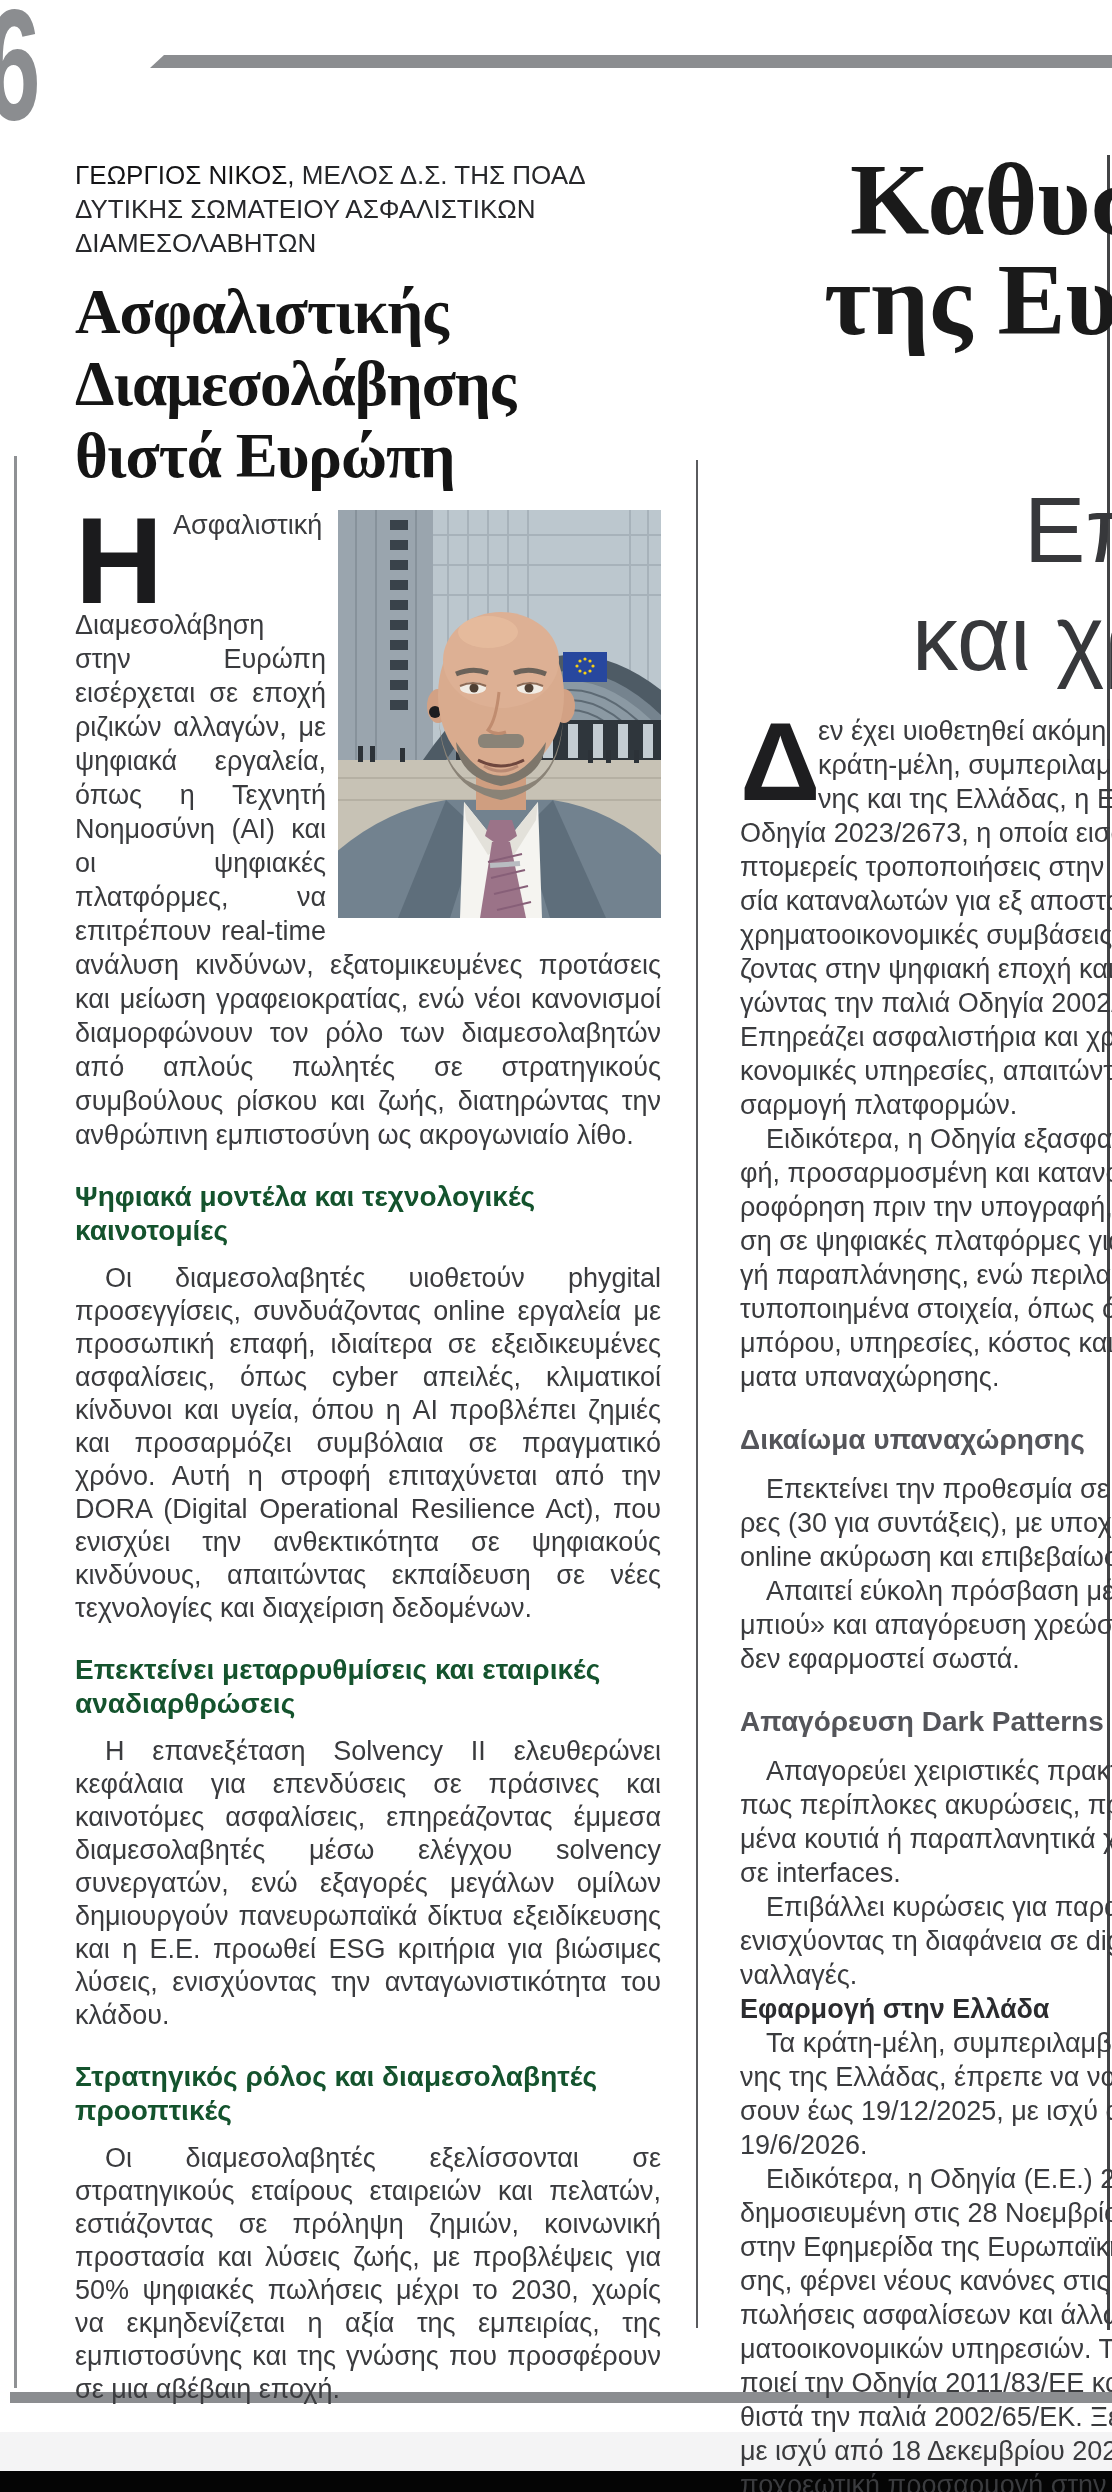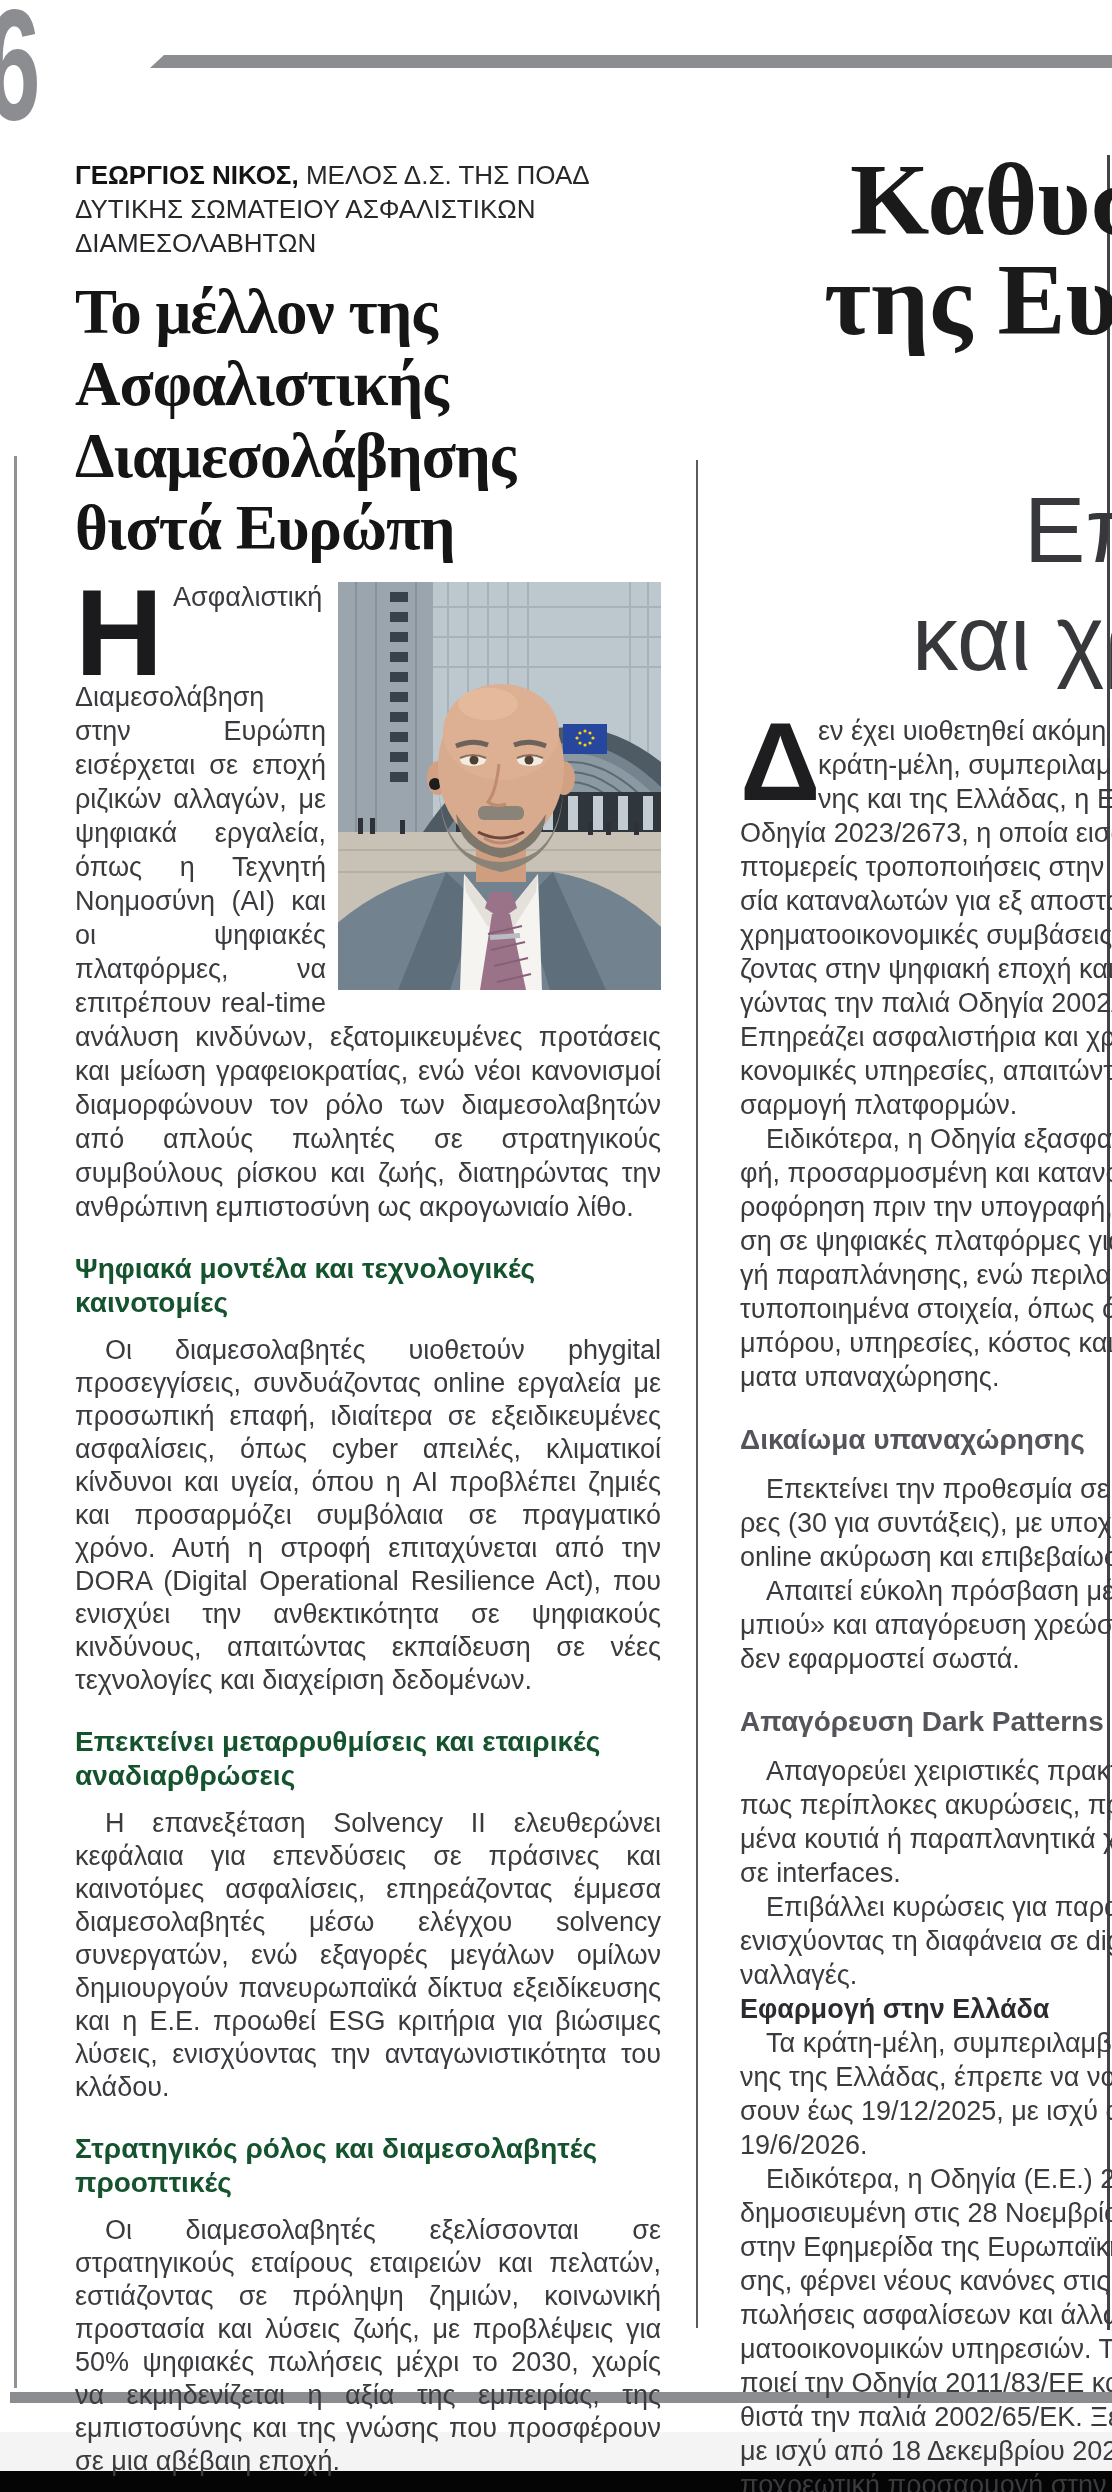--- a/index.html
+++ b/index.html
@@ -14,21 +14,21 @@
   .left-border{position:absolute;left:14px;top:456px;width:3px;height:1932px;background:#8f9194;}
   .col-divider{position:absolute;left:696px;top:460px;width:2px;height:1868px;background:#5a5b5e;}
   .right-edge{position:absolute;left:1107px;top:155px;width:3px;height:2175px;background:#434446;}
   .bottom-rule{position:absolute;left:10px;top:2392px;right:0;height:11px;background:#8b8d90;}
   .footer-band{position:absolute;left:0;top:2432px;width:1112px;height:40px;background:#f4f4f5;}
   .footer-black{position:absolute;left:0;top:2471px;width:1112px;height:21px;background:#050505;}
 
   
   .left-col{position:absolute;left:75px;top:158px;width:586px;}
   .byline{font-size:26px;line-height:34px;color:#27282b;}
-  .byline .bname{font-weight:bold;color:#141416;}
+  .byline .bname{font-weight:normal;color:#141416;}
   .headline{margin-top:16px;font-family:"Liberation Serif","DejaVu Serif",serif;font-weight:bold;
     font-size:63px;line-height:72px;color:#151515;letter-spacing:-1px;}
   .lead{margin-top:16px;font-size:27px;line-height:34px;text-align:justify;color:#3a3b3e;}
   .lead .photo{float:right;width:323px;height:408px;margin:2px 0 12px 12px;}
   .dropcap-l{float:left;font-size:122px;line-height:94px;font-weight:bold;color:#1b1b1d;
     margin:6px 10px 0 0;}
   .section h3{font-size:28px;line-height:34px;font-weight:bold;color:#14532d;margin:28px 0 14px;}
   .section p,.profile p{font-size:27px;line-height:33px;text-align:justify;text-indent:30px;
     margin:0;color:#3a3b3e;}
 
@@ -69,21 +69,20 @@
 
   <div class="left-col">
 
     <div class="byline">
       <div><span class="bname">ΓΕΩΡΓΙΟΣ ΝΙΚΟΣ,</span><span> ΜΕΛΟΣ Δ.Σ. ΤΗΣ ΠΟΑΔ</span></div>
       <div>ΔΥΤΙΚΗΣ ΣΩΜΑΤΕΙΟΥ ΑΣΦΑΛΙΣΤΙΚΩΝ</div>
       <div>ΔΙΑΜΕΣΟΛΑΒΗΤΩΝ</div>
     </div>
 
     <div class="headline">
-      <div>Το μέλλον της</div>
       <div>Ασφαλιστικής</div>
       <div>Διαμεσολάβησης</div>
       <div>θιστά Ευρώπη</div>
     </div>
 
     <div class="lead">
       <span class="dropcap-l">Η</span>
       <span class="photo">
         <svg width="323" height="408" viewBox="0 0 323 408" xmlns="http://www.w3.org/2000/svg">
 

